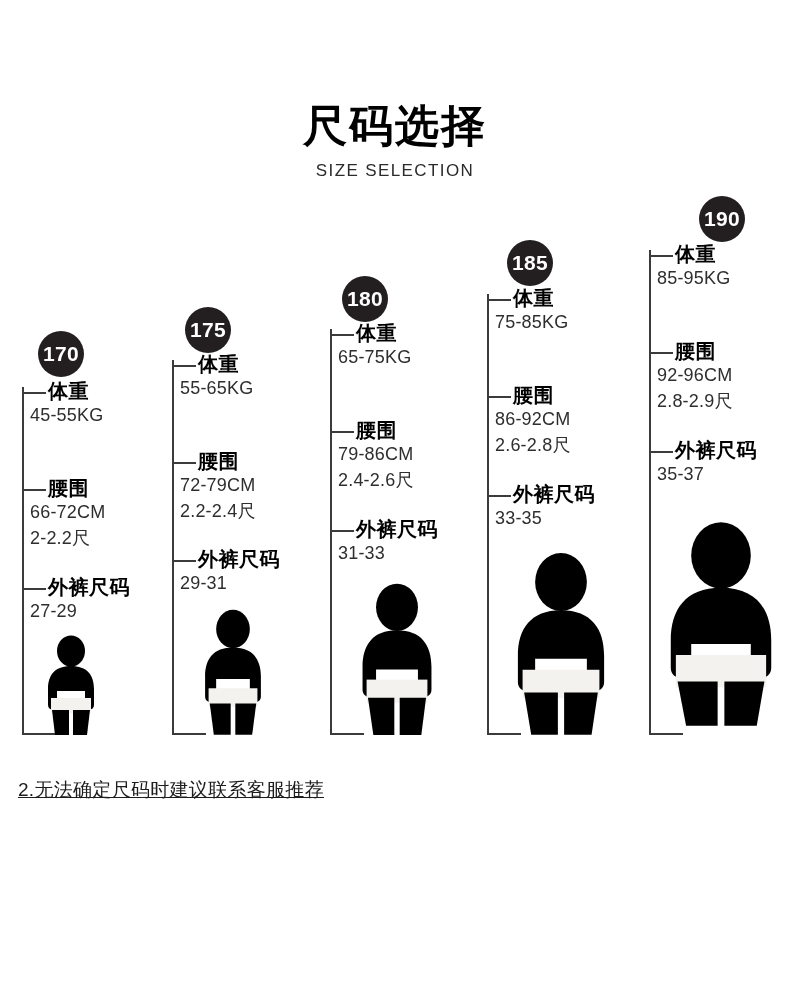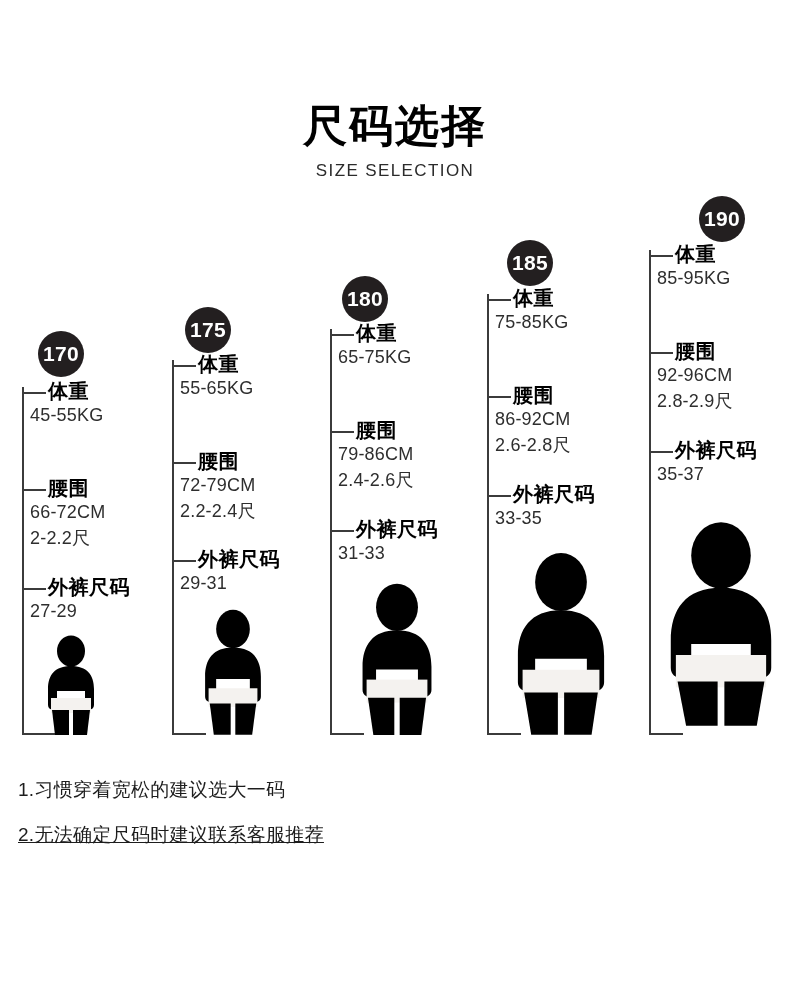--- a/index.html
+++ b/index.html
@@ -309,15 +309,14 @@
       <ellipse cx="74" cy="40" rx="35" ry="39" fill="#000000"></ellipse>
       <path d="M74 78 C 32 78 15 104 15 140 L 15 172 C 15 188 39 188 39 172 L 39 144 L 109 144 L 109 172 C 109 188 133 188 133 172 L 133 140 C 133 104 116 78 74 78 Z" fill="#000000"></path>
       <rect x="21" y="157" width="106" height="38" fill="#f4f2ef"></rect>
       <path d="M23 188 L 70 188 L 70 240 L 33 240 Z" fill="#000000"></path>
       <path d="M78 188 L 125 188 L 116 240 L 78 240 Z" fill="#000000"></path>
     </svg>
   </div>
 </div>
 
 <div class="notes">
-  <div class="note-line">1.习惯穿着宽松的建议选大一码</div>
   <div class="note-line">2.无法确定尺码时建议联系客服推荐</div>
 </div>
 
 </body></html>

